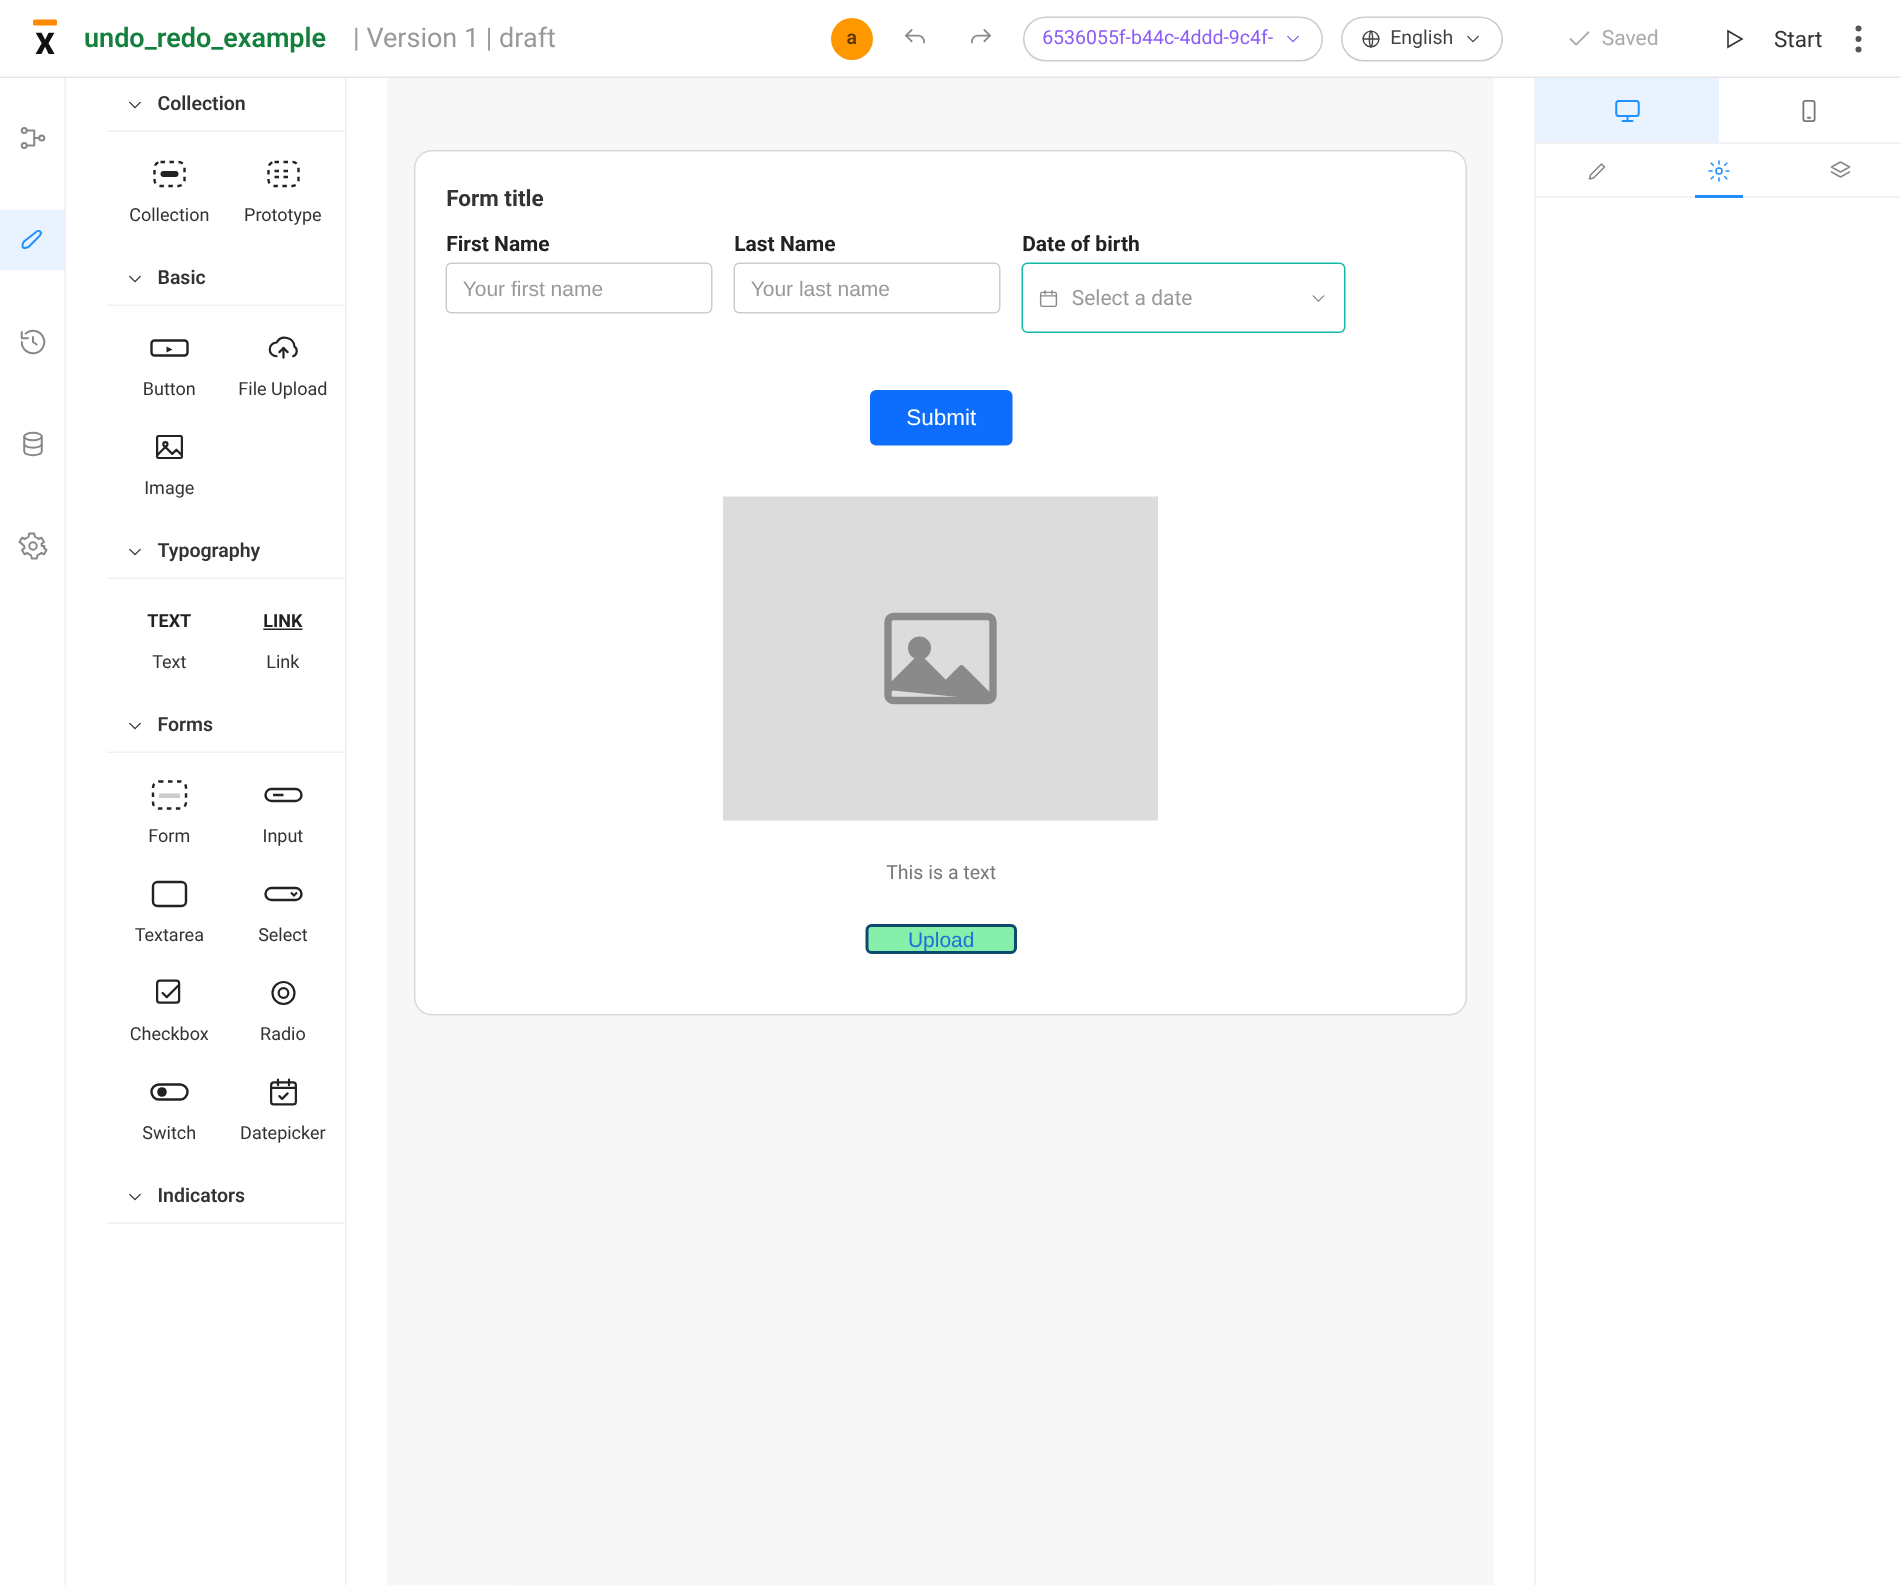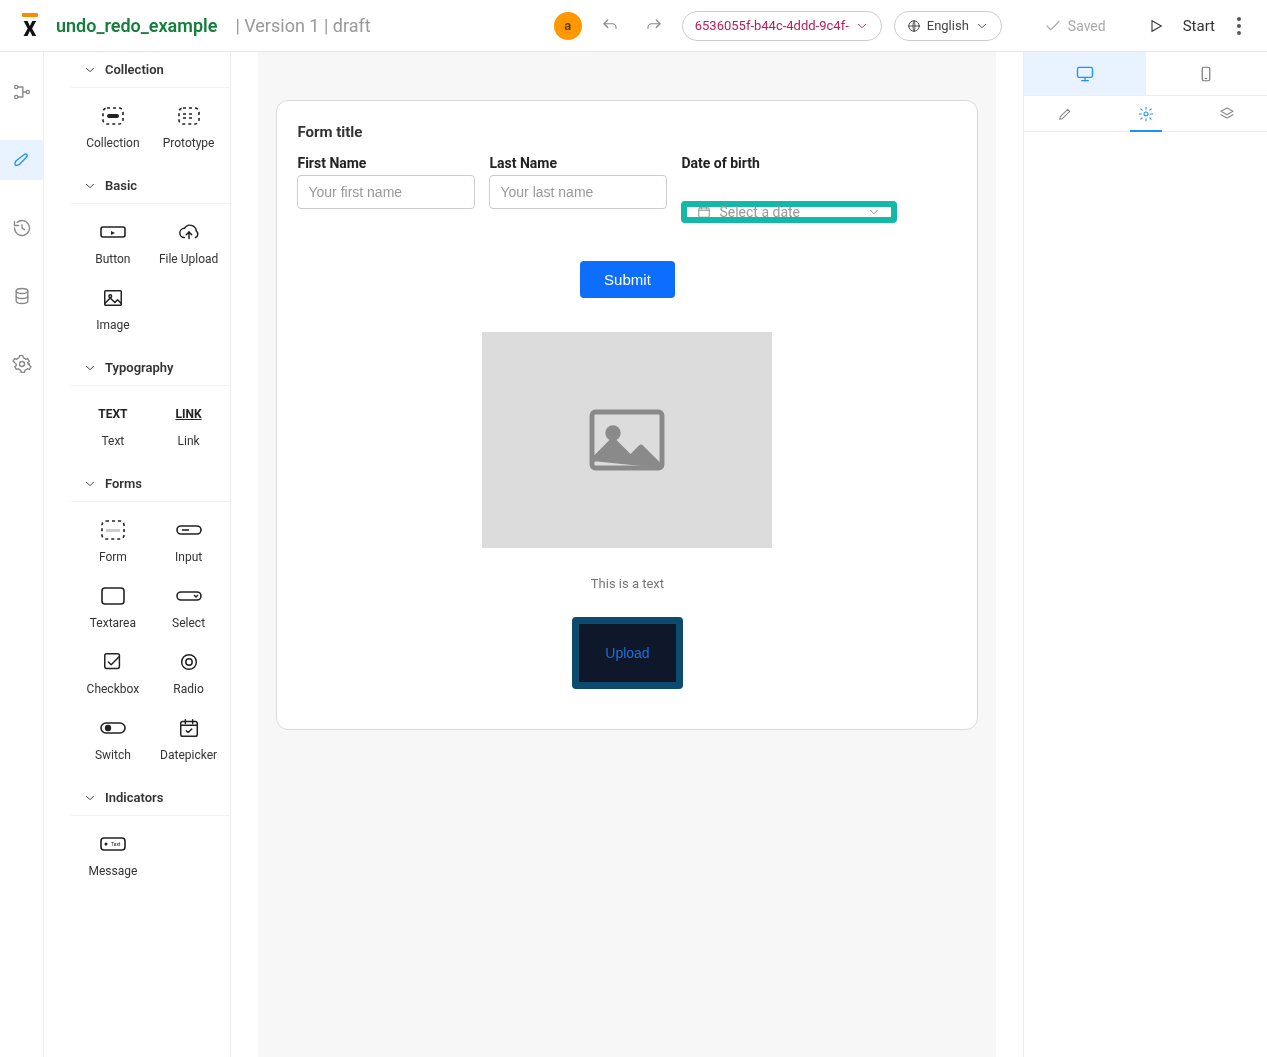--- a/index.html
+++ b/index.html
@@ -8,21 +8,21 @@
   .topbar { display:flex; align-items:center; height:52px; border-bottom:1px solid #e6e6e6; padding:0 16px; gap:12px; }
   .logo { width:28px; height:28px; display:flex; flex-direction:column; align-items:center; justify-content:center; gap:2px; }
   .logo .bar { width:16px; height:4px; background:#ff8a00; border-radius:1px; }
   .logo .x { font-weight:900; font-size:20px; line-height:1; color:#111; }
   .title { font-size:18px; font-weight:600; color:#15803d; }
   .title-sub { font-size:18px; color:#999; margin-left:6px; }
   .spacer { flex:1; }
   .avatar { width:28px; height:28px; border-radius:50%; background:#ff9800; color:#5a3800; font-size:13px; font-weight:600; display:flex; align-items:center; justify-content:center; }
   .iconbtn { width:32px; height:32px; border:none; background:transparent; color:#888; display:flex; align-items:center; justify-content:center; cursor:pointer; border-radius:4px; }
   .dropdown { display:flex; align-items:center; gap:6px; border:1px solid #ccc; border-radius:18px; height:30px; padding:0 12px; font-size:13px; cursor:pointer; }
-  .dropdown.idsel { width:200px; justify-content:flex-end; color:#be185d; }
+  .dropdown.idsel { width:200px; justify-content:flex-end; color:#8b5cf6; }
   .dropdown.lang { color:#444; }
   .saved { color:#aaa; font-size:14px; display:flex; align-items:center; gap:6px; }
   .startbtn { display:flex; align-items:center; gap:19px; font-size:15px; color:#333; cursor:pointer; }
   .kebab { display:flex; flex-direction:column; gap:3px; align-items:center; justify-content:center; width:24px; height:24px; cursor:pointer; }
   .kebab span { width:4px; height:4px; background:#555; border-radius:50%; }
   
   .main { display:flex; height:calc(1057px - 52px);gap:27px; }
   .leftrail { width:44px; border-right:1px solid #eee; display:flex; flex-direction:column; align-items:center; padding-top:20px; gap:28px; }
   .leftrail .railbtn { width:44px; height:40px; display:flex; align-items:center; justify-content:center; color:#888; cursor:pointer; }
   .leftrail .railbtn.active { background:#e8f3ff; color:#1e90ff; }
@@ -37,25 +37,25 @@
   .form-card { width:702px; background:#fff; border:1px solid #d9d9d9; border-radius:12px; padding:22px 20px 40px; }
   .form-title { font-size:15px; font-weight:700; margin-bottom:14px; }
   .form-row { display:flex; gap:14px; }
   .fld { display:flex; flex-direction:column; gap:4px; }
   .fld label { font-size:14px; font-weight:700; color:#222; }
   .txt-input { height:34px; border:1px solid #ccc; border-radius:4px; padding:0 10px; font-size:14px; color:#333; }
   .txt-input::placeholder { color:#999; }
   .fld.fn { width:178px; }
   .fld.ln { width:178px; }
   .fld.dob { width:216px; }
-  .datebox { height:22px; border:6px solid #14b8a6; border-radius:4px; padding:0 10px; display:flex; align-items:center; gap:8px; font-size:14px; color:#999; justify-content:space-between; cursor:pointer;margin-top:26px; }
+  .datebox { height:47px; border:1px solid #14b8a6; border-radius:4px; padding:0 10px; display:flex; align-items:center; gap:8px; font-size:14px; color:#999; justify-content:space-between; cursor:pointer; }
   .submit { margin:38px auto 0; display:block; background:#0d6efd; color:#fff; border:none; font-size:15px; font-weight:500; padding:10px 24px; border-radius:4px; cursor:pointer; }
   .imgplaceholder { margin:34px auto 0; width:290px; height:216px; background:#dcdcdc; display:flex; align-items:center; justify-content:center; color:#8a8a8a; }
   .sample-text { text-align:center; font-size:13px; color:#777; margin-top:28px; }
-  .upload { margin:26px auto 0; display:block; background:#0f172a; border:7px solid #0c4a6e; color:#1e6fd8; font-size:14px; padding:21px 26px; border-radius:4px; cursor:pointer; }
+  .upload { margin:26px auto 0; display:block; background:#86efac; border:2px solid #0c4a6e; color:#1e6fd8; font-size:14px; padding:0 26px; border-radius:4px; cursor:pointer; }
   
   .rightpanel { width:252px; border-left:1px solid #eee; display:flex; flex-direction:column; }
   .device-tabs { display:flex; height:44px; border-bottom:1px solid #eee; }
   .device-tabs .dt { flex:1; display:flex; align-items:center; justify-content:center; color:#777; cursor:pointer; }
   .device-tabs .dt.active { background:#e8f3ff; color:#1e90ff; }
   .mode-tabs { display:flex; height:36px; border-bottom:1px solid #eee; }
   .mode-tabs .mt { flex:1; display:flex; align-items:center; justify-content:center; color:#888; cursor:pointer; position:relative; }
   .mode-tabs .mt.active { color:#1e90ff; }
   .mode-tabs .mt.active::after { content:""; position:absolute; bottom:-1px; left:30%; right:30%; height:2px; background:#1e90ff; }
   .no-sel { text-align:center; color:#555; font-size:15px; padding:24px 8px; }
@@ -334,32 +334,20 @@
           </div>
         <div class="plabel">Datepicker</div>
       </div>
     </div>
 
     <div class="pal-group-hd">
       <svg class="sicon" width="14" height="14" viewBox="0 0 24 24">
           <path d="M6 9l6 6 6-6"></path>
         </svg>
       <span>Indicators</span>
-    </div>
-    <div class="pal-grid">
-      <div class="pal-item">
-        <div class="picon">
-            <svg width="28" height="18" viewBox="0 0 28 18">
-              <rect x="2" y="3" width="24" height="12" rx="3" fill="none" stroke="#222" stroke-width="1.6"></rect>
-              <circle cx="7" cy="9" r="1.5" fill="#222"></circle>
-              <text x="12" y="11" font-size="5" fill="#222">Text</text>
-            </svg>
-          </div>
-        <div class="plabel">Message</div>
-      </div>
     </div>
 
   </div>
 
   <div class="canvas">
     <div class="form-card">
       <div class="form-title">Form title</div>
       <div class="form-row">
         <div class="fld fn">
           <label>First Name</label>

